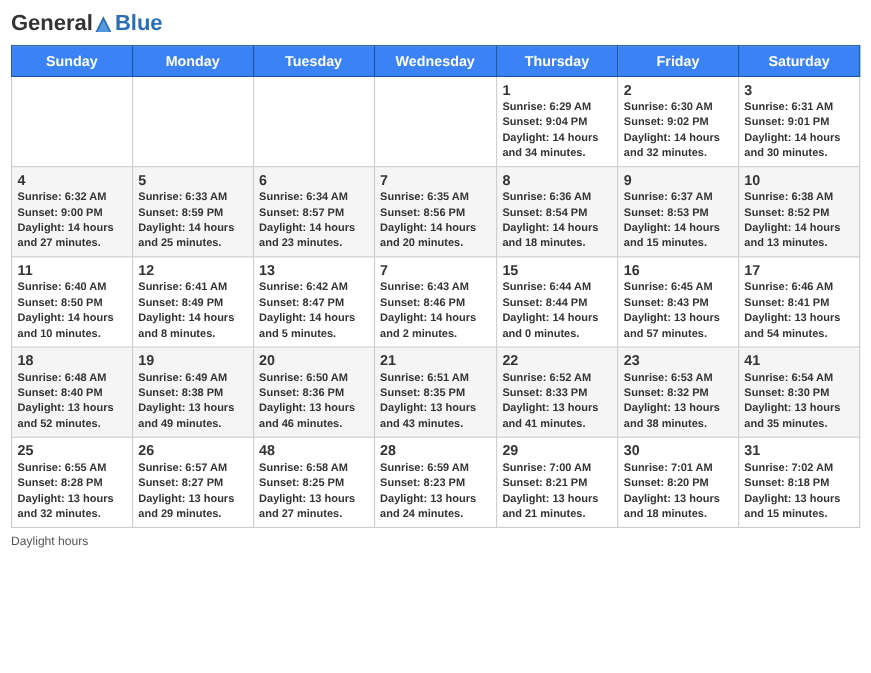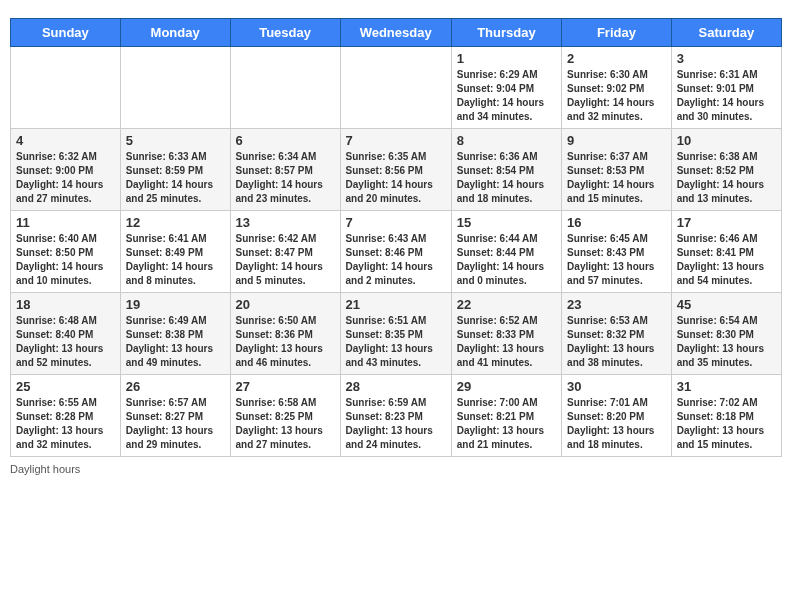--- a/index.html
+++ b/index.html
@@ -91,20 +91,30 @@
       margin-top: 6px;
       font-size: 11px;
       color: #555;
       text-align: left;
     }
   </style>
 </head>
 <body>
 
 <div class="header">
+  <div class="logo">
+    <div class="logo-text">
+      <span class="logo-general">General</span>
+      <svg class="logo-icon" viewBox="0 0 20 20">
+        <polygon points="10,2 18,18 2,18" fill="#2a6db5"></polygon>
+        <polygon points="10,6 16,18 4,18" fill="#5599dd"></polygon>
+      </svg>
+      <span class="logo-blue">Blue</span>
+    </div>
+  </div>
 </div>
 
 <table>
   <thead>
     <tr>
     <th>Sunday</th>
         <th>Monday</th>
         <th>Tuesday</th>
         <th>Wednesday</th>
         <th>Thursday</th>
@@ -210,35 +220,35 @@
         </td>
         <td>
           <div class="day-number">22</div>
           <div class="day-info">Sunrise: 6:52 AM<br>Sunset: 8:33 PM<br>Daylight: 13 hours and 41 minutes.</div>
         </td>
         <td>
           <div class="day-number">23</div>
           <div class="day-info">Sunrise: 6:53 AM<br>Sunset: 8:32 PM<br>Daylight: 13 hours and 38 minutes.</div>
         </td>
         <td>
-          <div class="day-number">45</div>
+          <div class="day-number">41</div>
           <div class="day-info">Sunrise: 6:54 AM<br>Sunset: 8:30 PM<br>Daylight: 13 hours and 35 minutes.</div>
         </td>
       </tr>
       <tr>
         <td>
           <div class="day-number">25</div>
           <div class="day-info">Sunrise: 6:55 AM<br>Sunset: 8:28 PM<br>Daylight: 13 hours and 32 minutes.</div>
         </td>
         <td>
           <div class="day-number">26</div>
           <div class="day-info">Sunrise: 6:57 AM<br>Sunset: 8:27 PM<br>Daylight: 13 hours and 29 minutes.</div>
         </td>
         <td>
-          <div class="day-number">27</div>
+          <div class="day-number">48</div>
           <div class="day-info">Sunrise: 6:58 AM<br>Sunset: 8:25 PM<br>Daylight: 13 hours and 27 minutes.</div>
         </td>
         <td>
           <div class="day-number">28</div>
           <div class="day-info">Sunrise: 6:59 AM<br>Sunset: 8:23 PM<br>Daylight: 13 hours and 24 minutes.</div>
         </td>
         <td>
           <div class="day-number">29</div>
           <div class="day-info">Sunrise: 7:00 AM<br>Sunset: 8:21 PM<br>Daylight: 13 hours and 21 minutes.</div>
         </td>

